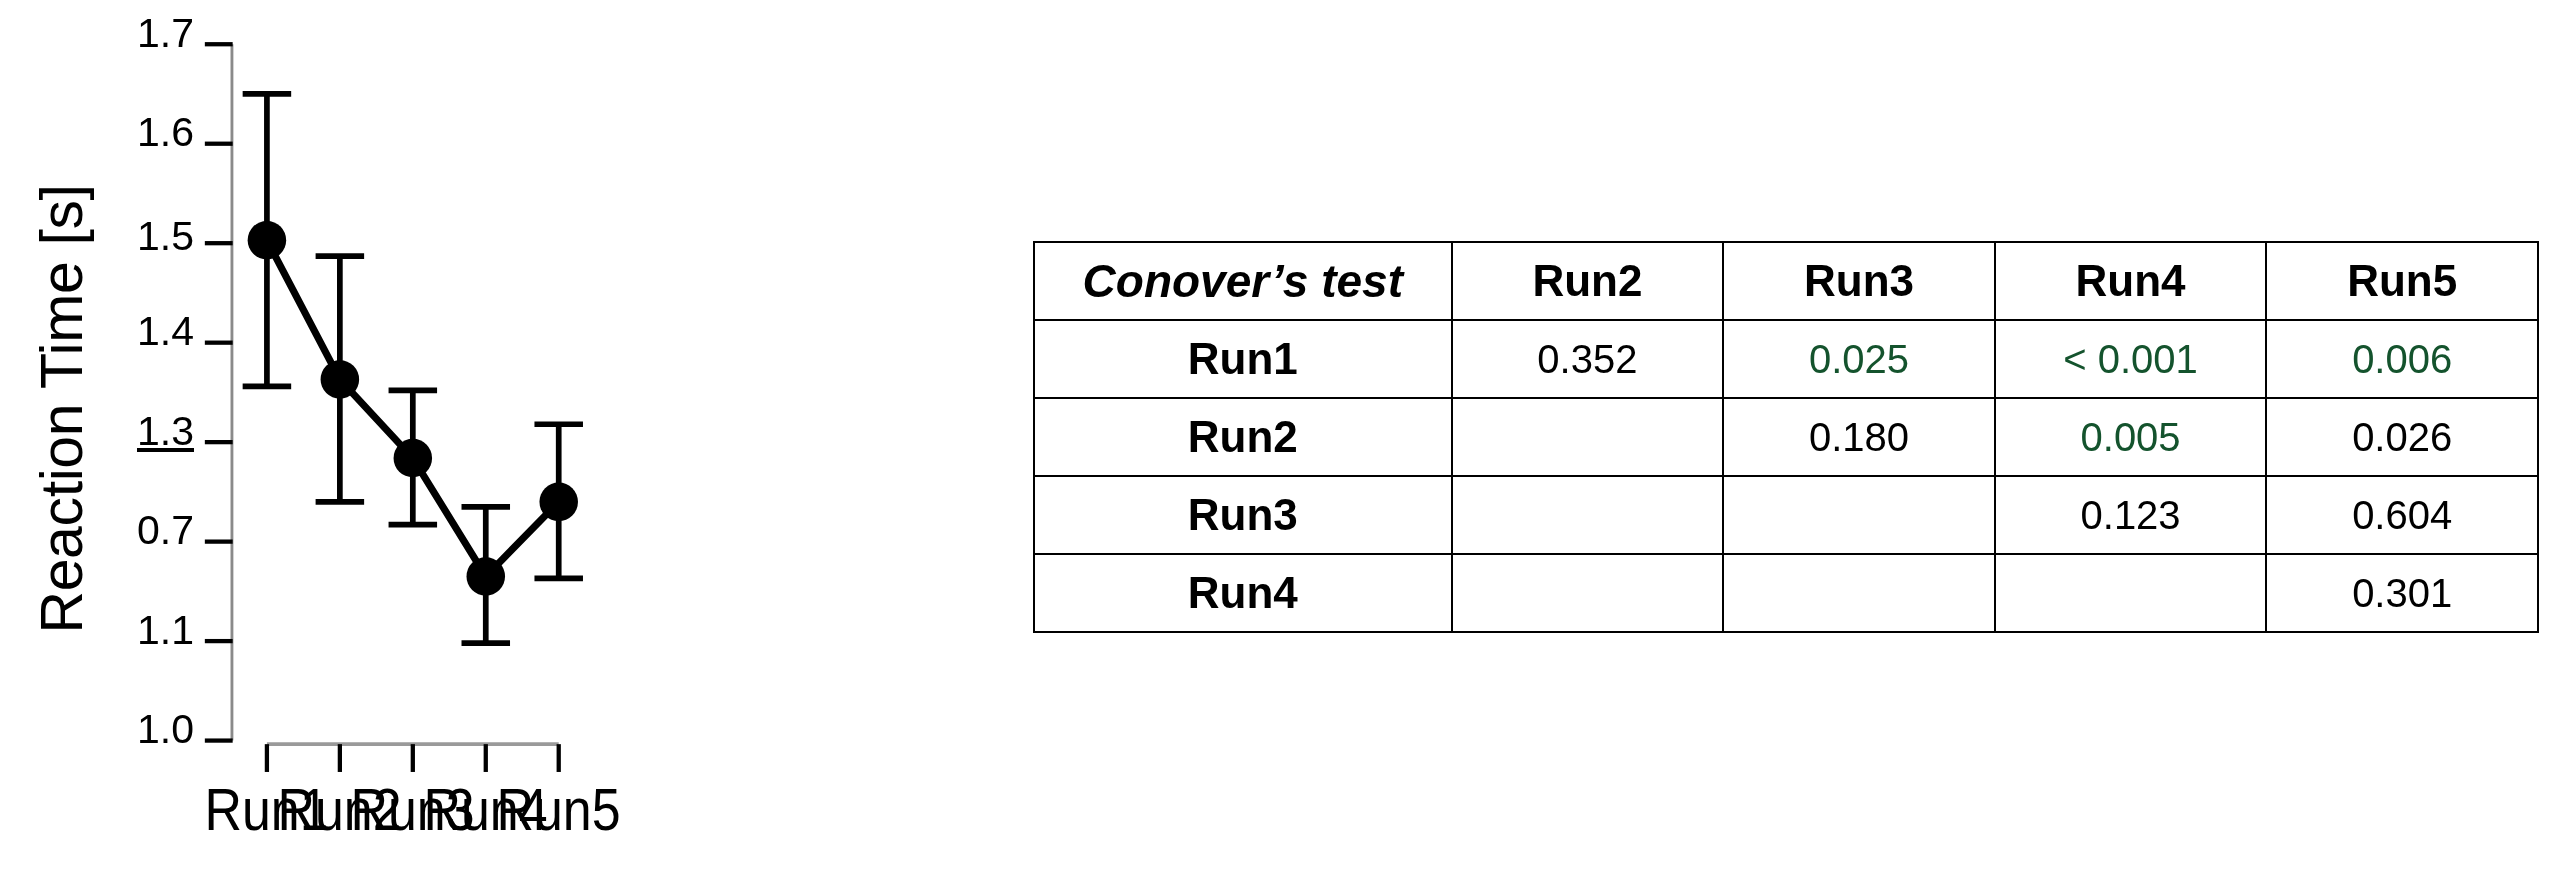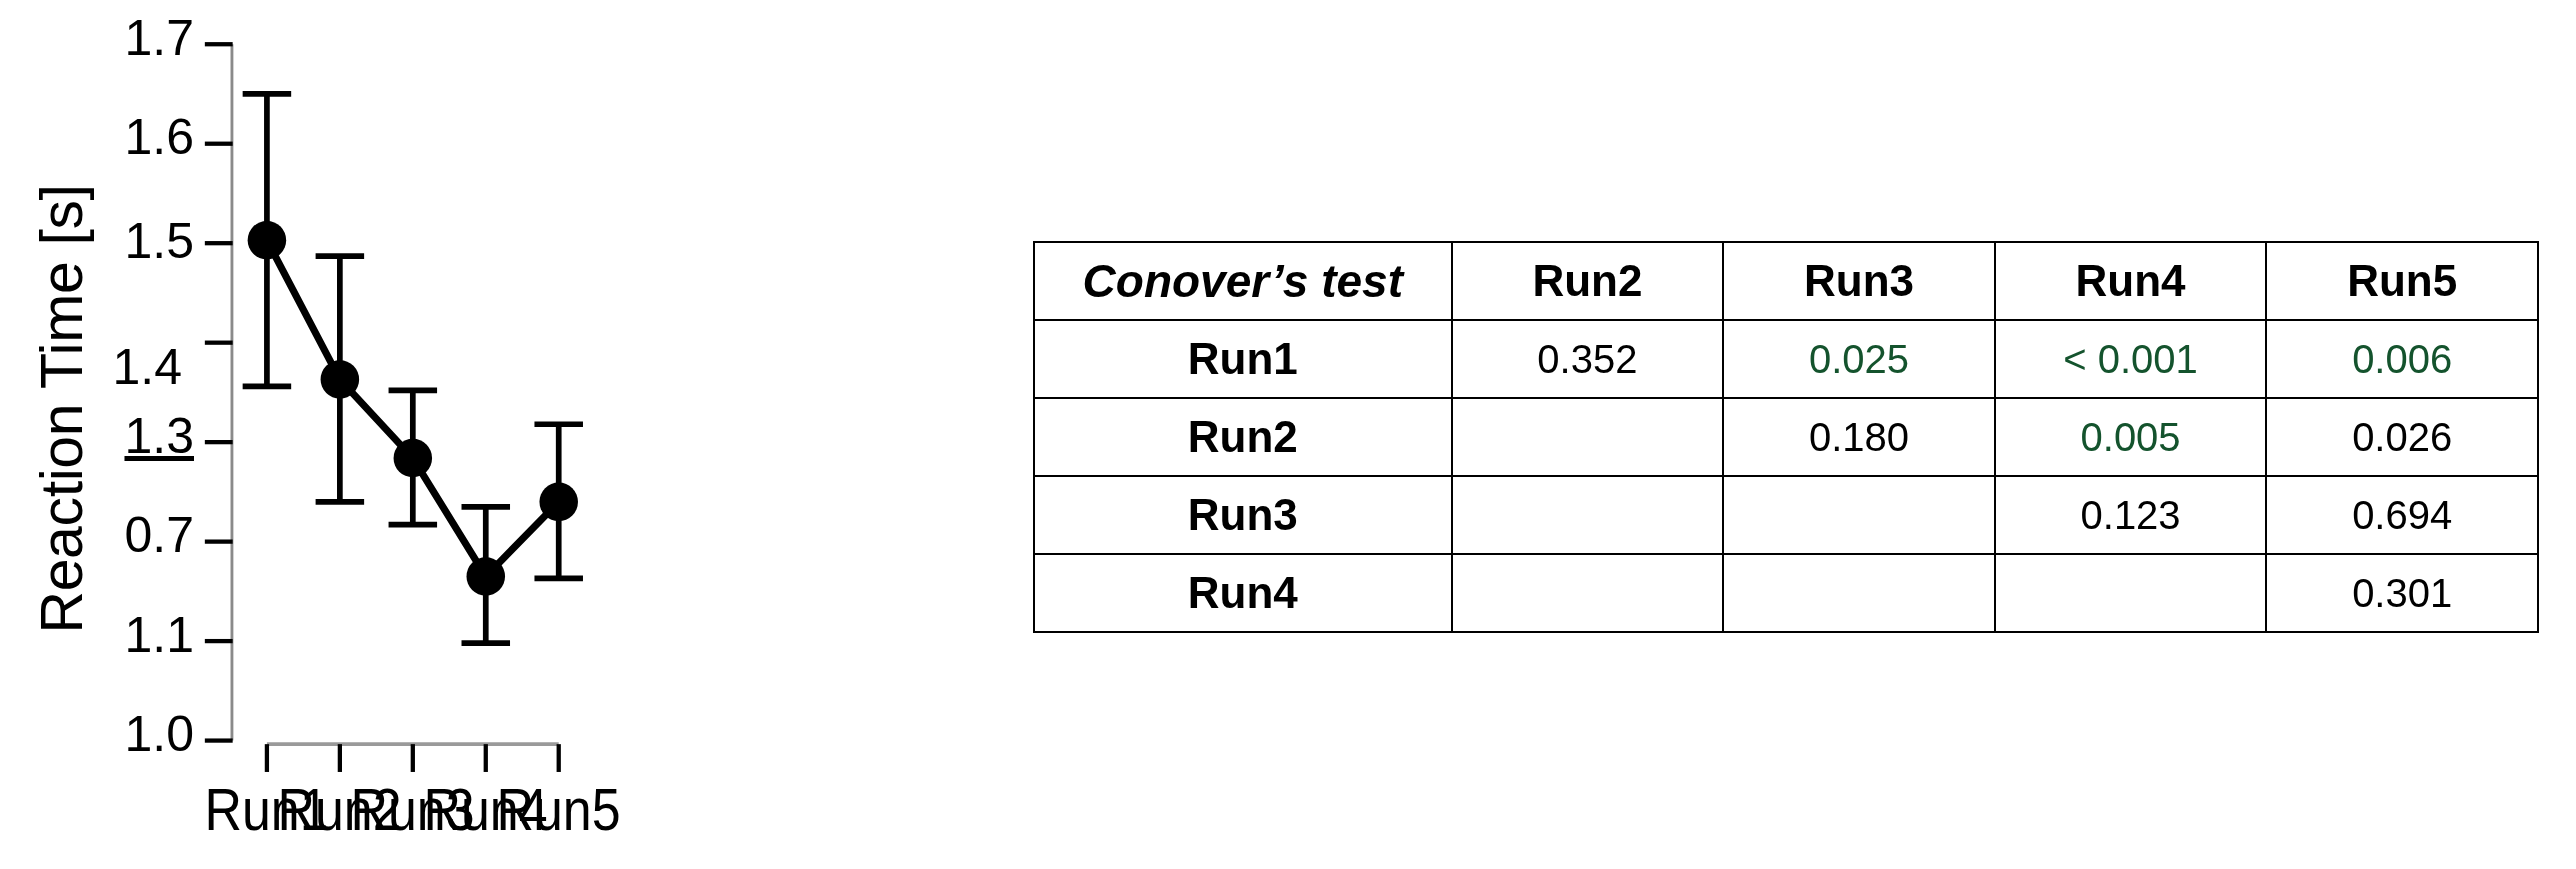--- a/index.html
+++ b/index.html
@@ -48,21 +48,21 @@
     font-family: "Liberation Sans", sans-serif;
     color: #000000;
     white-space: nowrap;
     letter-spacing: -0.4px;
   }
 
   .y-tick-label {
     position: absolute;
     width: 143px;
     text-align: right;
-    font-size: 50px;
+    font-size: 41px;
     font-family: "Liberation Sans", sans-serif;
     color: #000000;
     line-height: 1;
   }
 
   #x-tick-labels {
     position: absolute;
     left: 0;
     top: 781px;
     width: 999px;
@@ -133,21 +133,21 @@
 <div id="figure-root">
 
   <div id="chart-panel">
 
     <div id="y-axis-title">Reaction Time [s]</div>
 
     <div id="y-tick-labels">
         <div class="y-tick-label" style="left: 51px; top: 13px;">1.7</div>
         <div class="y-tick-label" style="left: 51px; top: 112px;">1.6</div>
         <div class="y-tick-label" style="left: 51px; top: 216px;">1.5</div>
-        <div class="y-tick-label" style="left: 39px; top: 311px; margin-top: 31px;">1.4</div>
+        <div class="y-tick-label" style="left: 51px; top: 311px;">1.4</div>
         <div class="y-tick-label" style="left: 51px; top: 411px; text-decoration: underline;">1.3</div>
         <div class="y-tick-label" style="left: 51px; top: 510px;">0.7</div>
         <div class="y-tick-label" style="left: 51px; top: 610px;">1.1</div>
         <div class="y-tick-label" style="left: 51px; top: 709px;">1.0</div>
       </div>
 
     <svg id="chart-svg" width="999" height="869" viewBox="0 0 1400 1218">
 
       <line x1="325" y1="62" x2="325" y2="1038" stroke="#8a8a8a" stroke-width="4"></line>
       <g id="y-ticks">
@@ -230,21 +230,21 @@
             <td class="empty"></td>
             <td class="">0.180</td>
             <td class="sig">0.005</td>
             <td class="">0.026</td>
           </tr>
           <tr>
             <td class="row-head">Run3</td>
             <td class="empty"></td>
             <td class="empty"></td>
             <td class="">0.123</td>
-            <td class="">0.694</td>
+            <td class="">0.604</td>
           </tr>
           <tr>
             <td class="row-head">Run4</td>
             <td class="empty"></td>
             <td class="empty"></td>
             <td class="empty"></td>
             <td class="">0.301</td>
           </tr>
         </tbody>
     </table>

